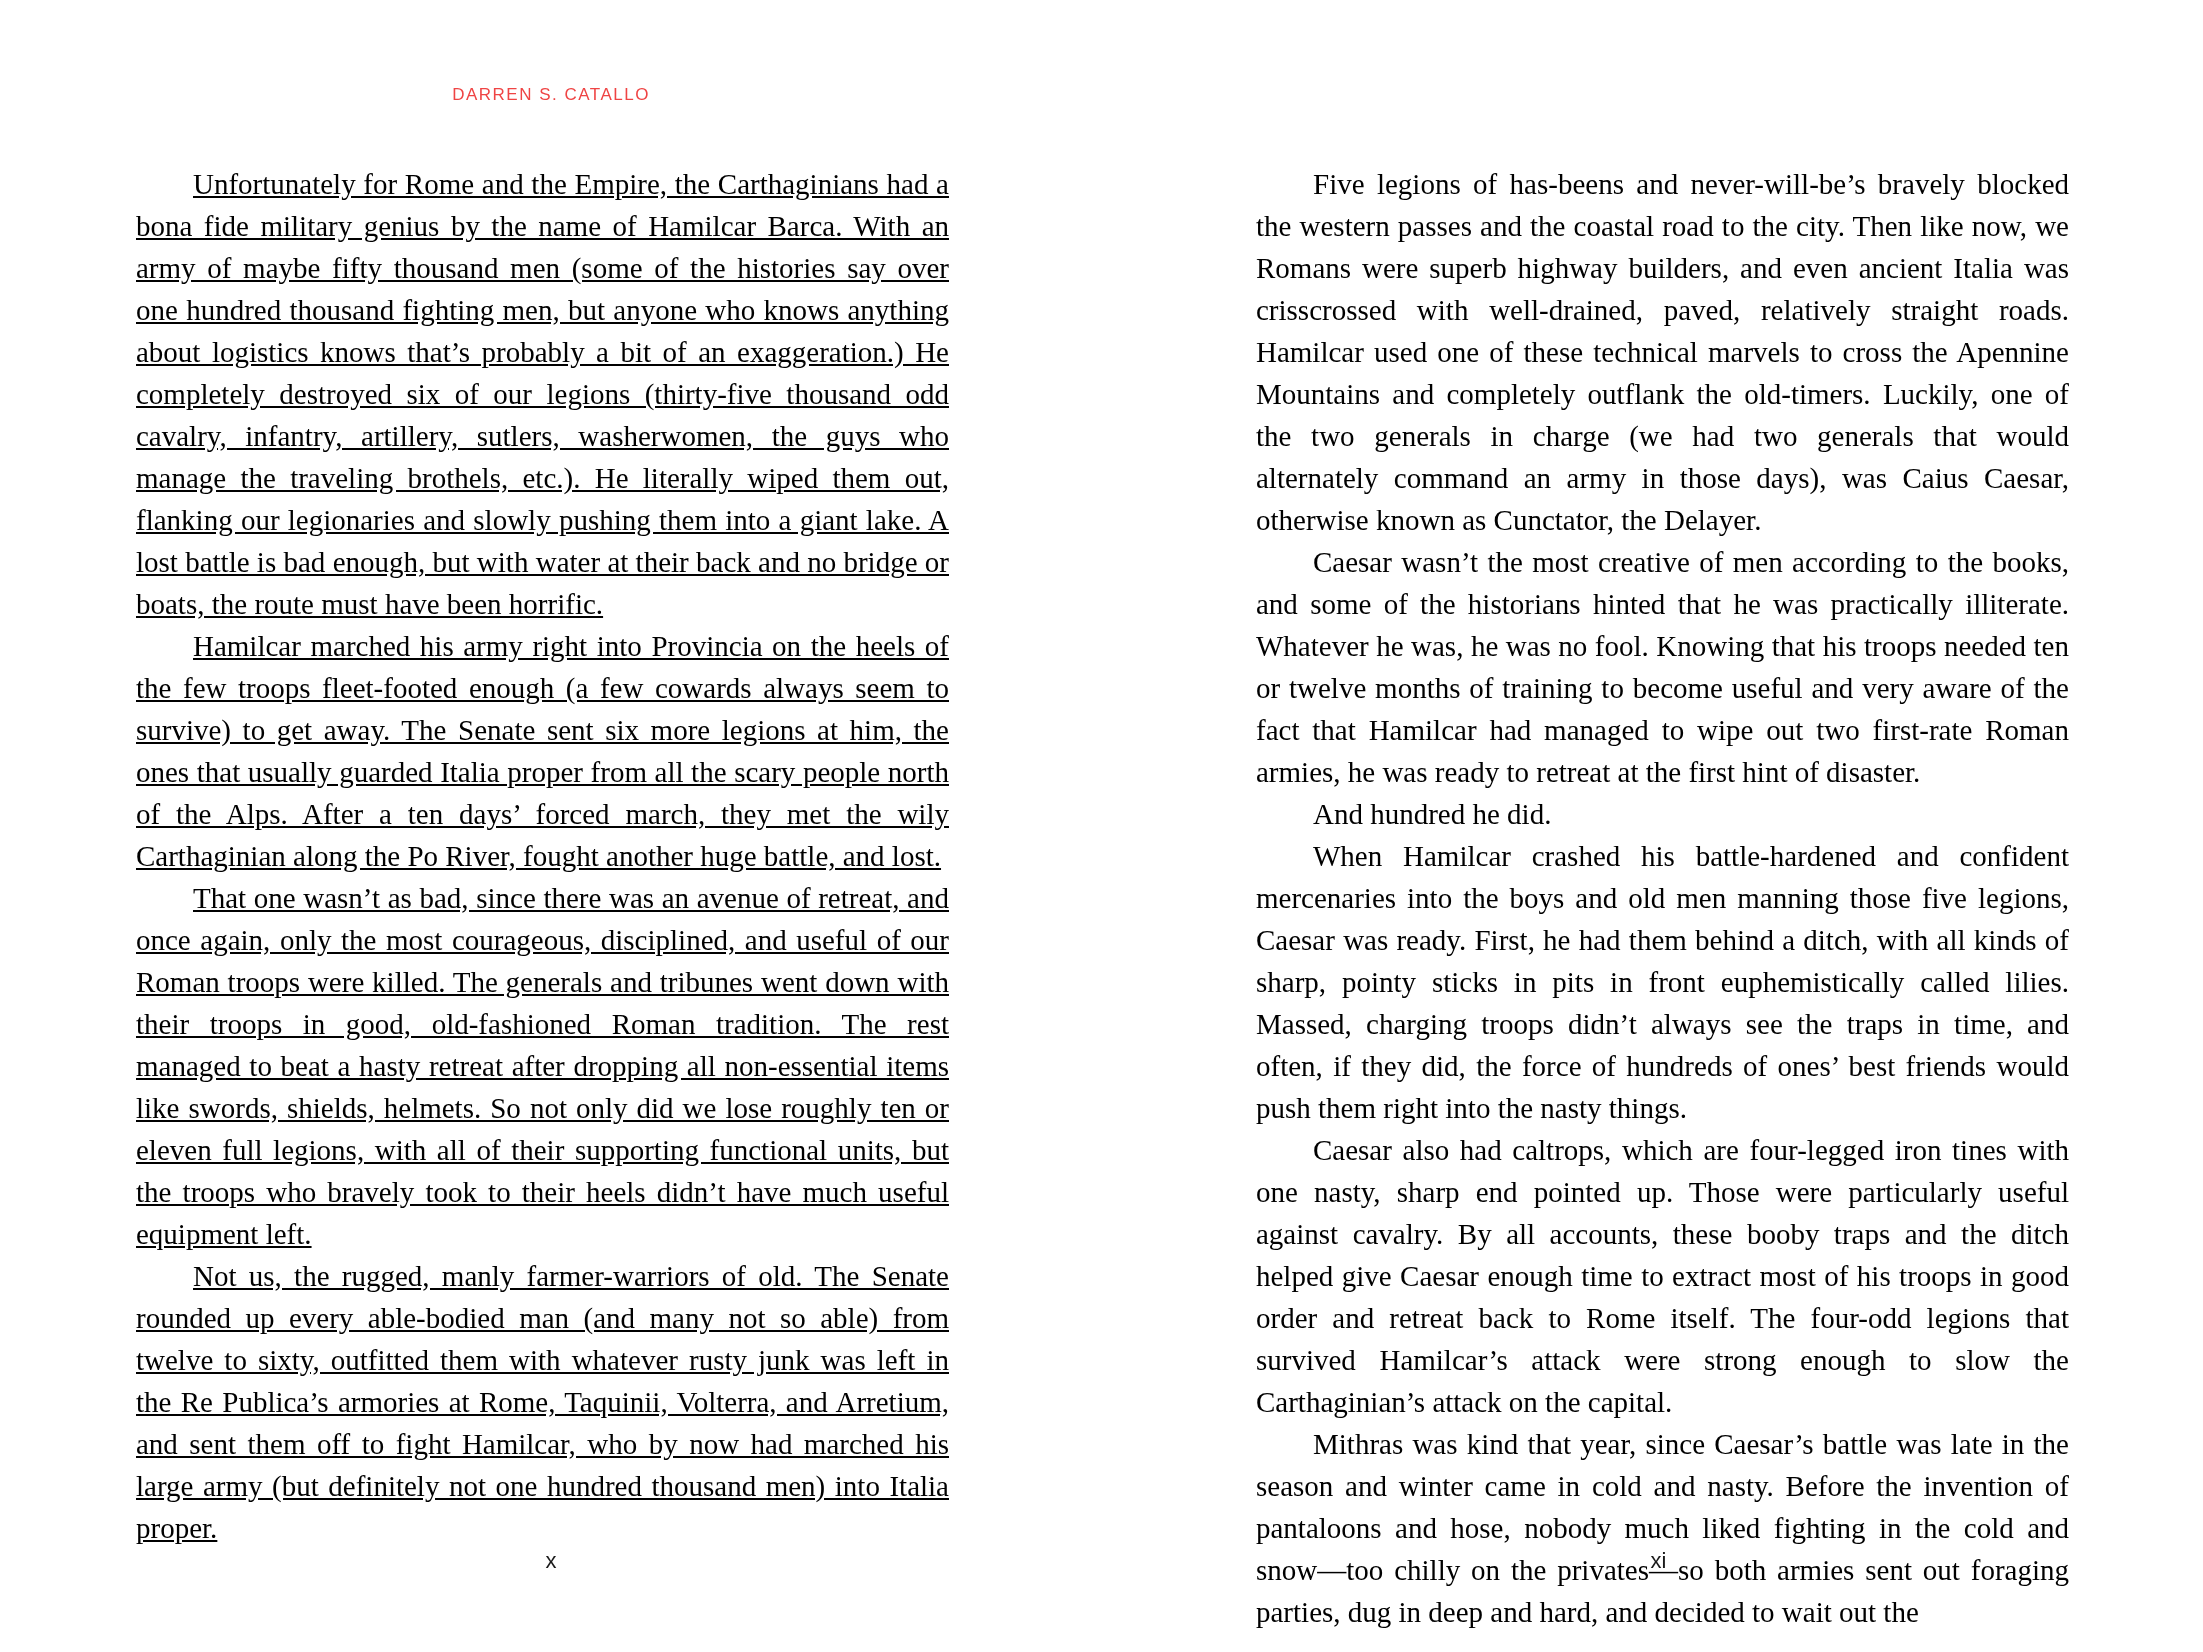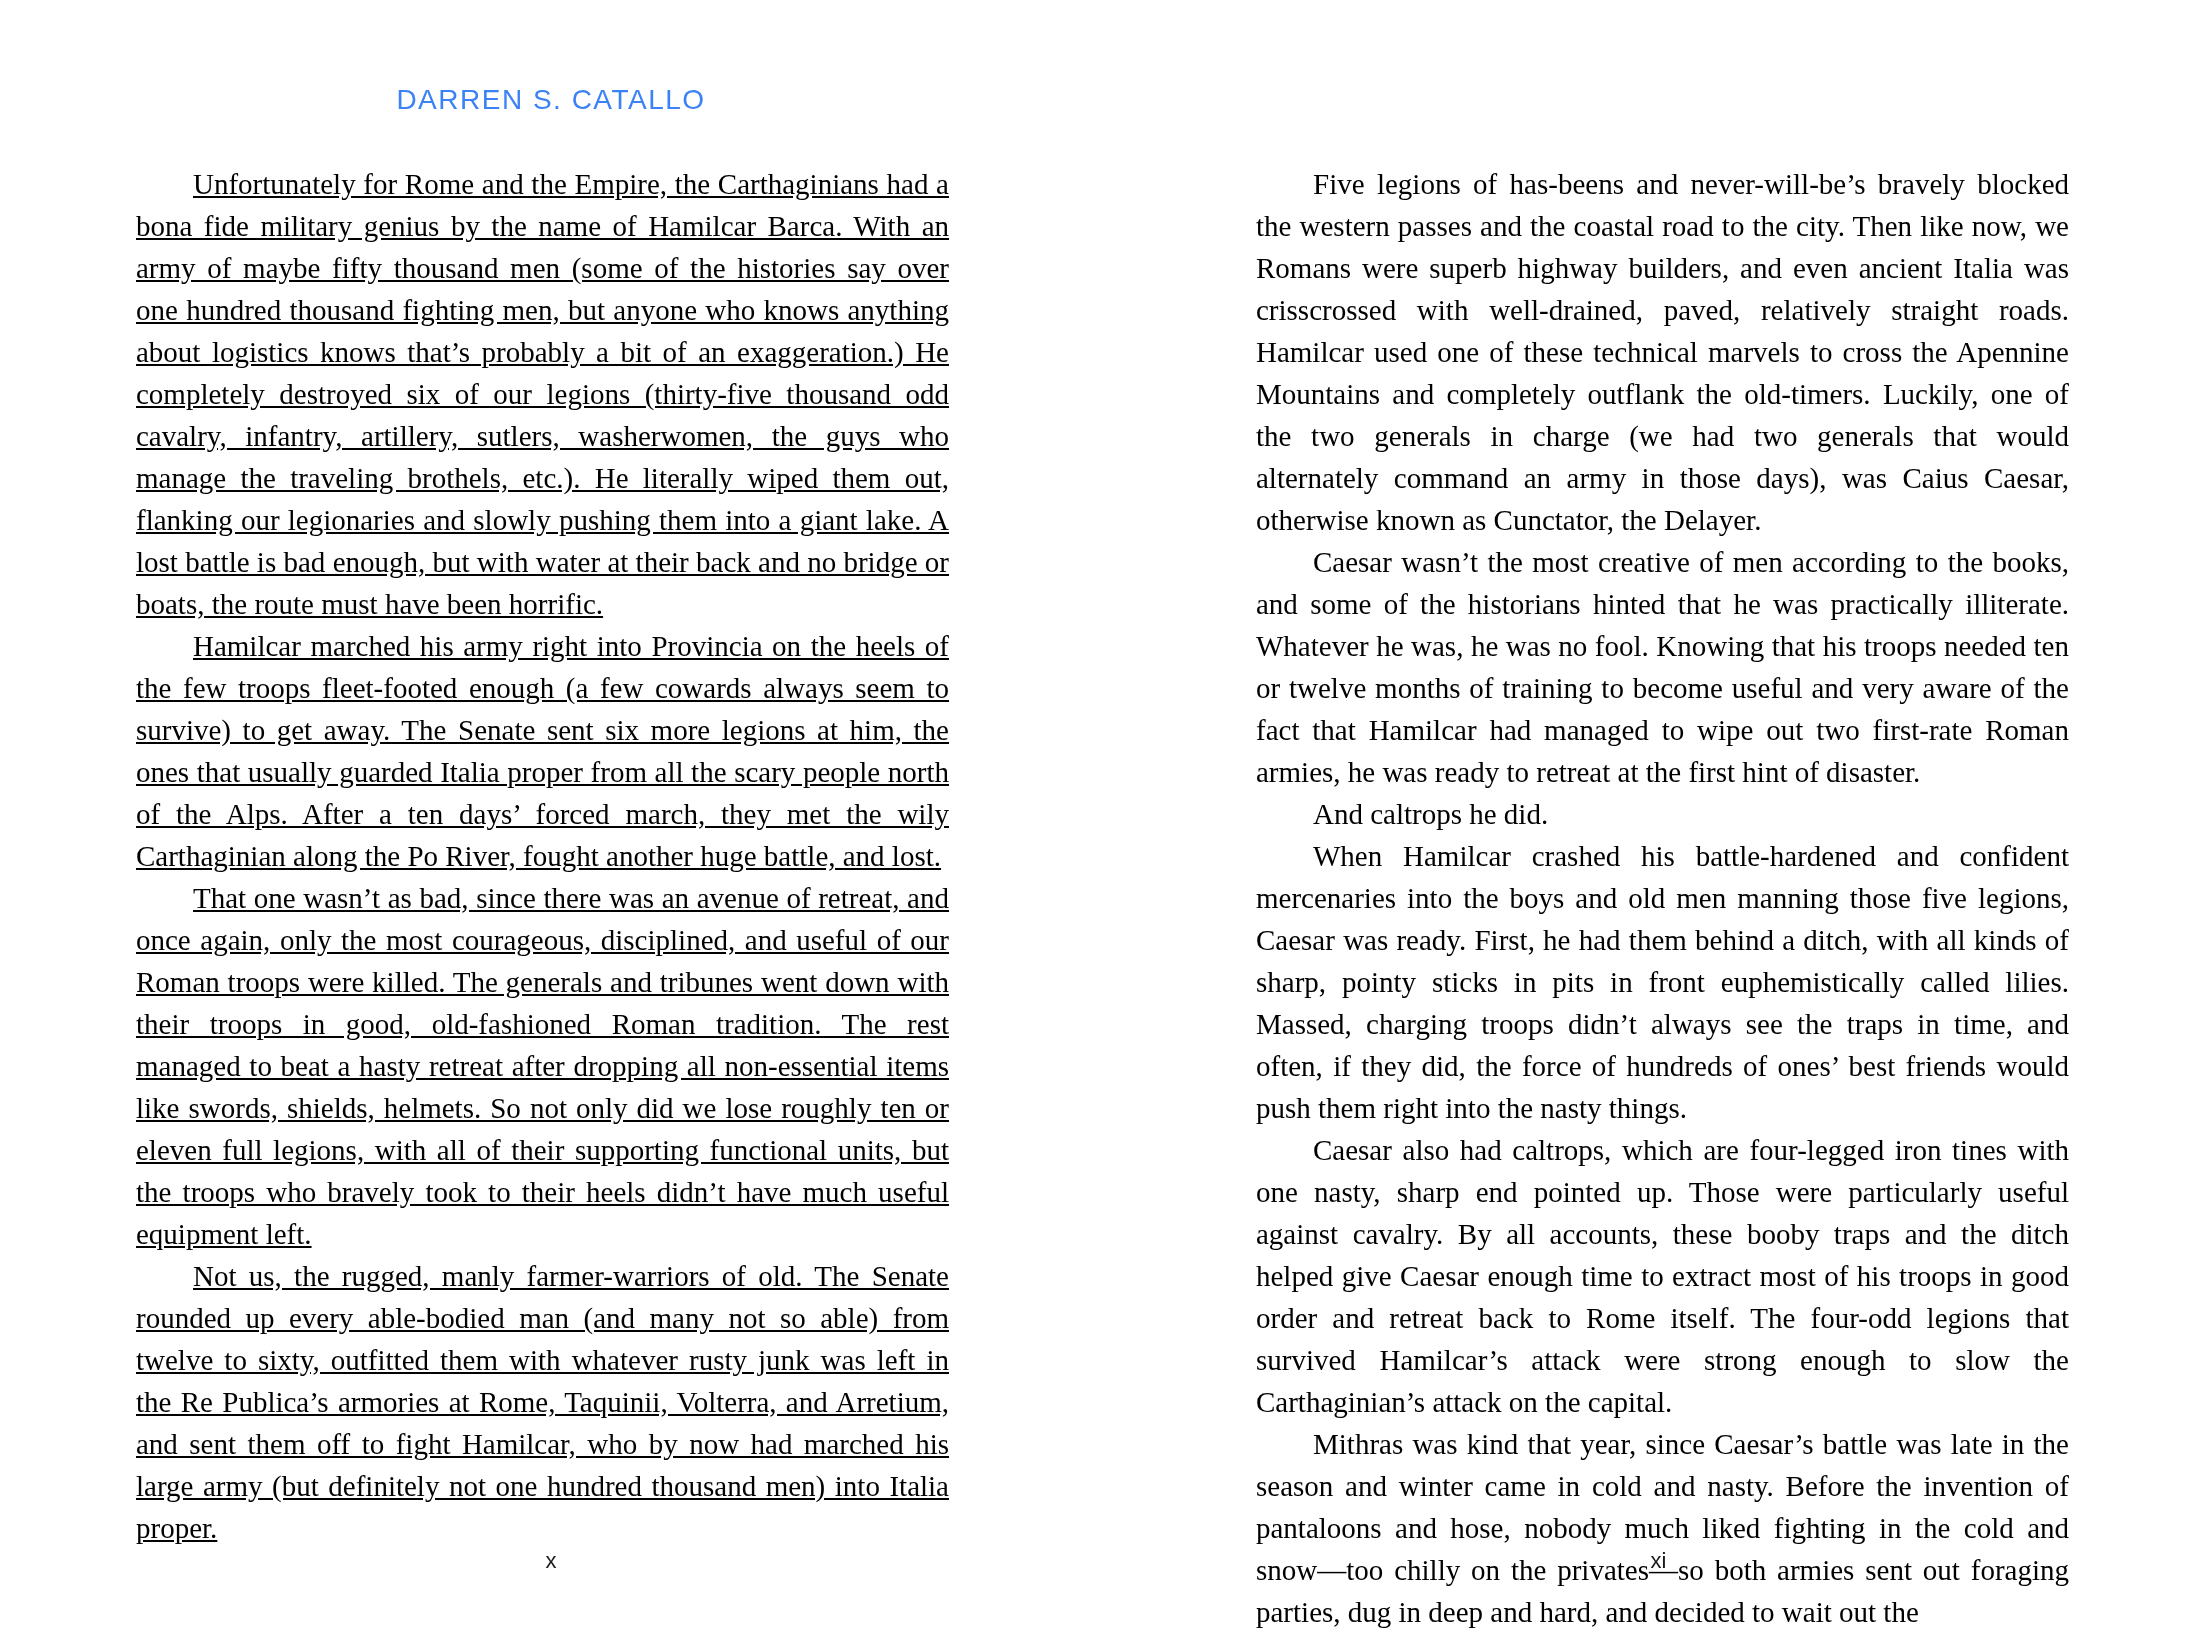--- a/index.html
+++ b/index.html
@@ -30,24 +30,24 @@
     box-sizing: border-box;
   }
 
   
   .running-head {
     position: absolute;
     top: 86px;
     width: 100%;
     text-align: center;
     font-family: "Liberation Sans", "DejaVu Sans", sans-serif;
-    font-size: 28px;
+    font-size: 17px;
     letter-spacing: 1.5px;
     font-weight: 400;
-    color: #3b82f6;
+    color: #ef4444;
     line-height: 1;
   }
   .page-left .running-head  { padding-right: 13px; }
   .page-right .running-head { padding-left: 0px; }
 
   
   .text-block {
     position: absolute;
     top: 163px;
     width: 813px;
@@ -97,21 +97,21 @@
     </div>
 
     <div class="folio">x</div>
   </div>
 
   <div class="page page-right">
 
     <div class="text-block">
       <p>Five legions of has-beens and never-will-be’s bravely blocked the western passes and the coastal road to the city. Then like now, we Romans were superb highway builders, and even ancient Italia was crisscrossed with well-drained, paved, relatively straight roads. Hamilcar used one of these technical marvels to cross the Apennine Mountains and completely outflank the old-timers. Luckily, one of the two generals in charge (we had two generals that would alternately command an army in those days), was Caius Caesar, otherwise known as Cunctator, the Delayer.</p>
       <p>Caesar wasn’t the most creative of men according to the books, and some of the historians hinted that he was practically illiterate. Whatever he was, he was no fool. Knowing that his troops needed ten or twelve months of training to become useful and very aware of the fact that Hamilcar had managed to wipe out two first-rate Roman armies, he was ready to retreat at the first hint of disaster.</p>
-      <p>And caltrops he did.</p>
+      <p>And hundred he did.</p>
       <p>When Hamilcar crashed his battle-hardened and confident mercenaries into the boys and old men manning those five legions, Caesar was ready. First, he had them behind a ditch, with all kinds of sharp, pointy sticks in pits in front euphemistically called lilies. Massed, charging troops didn’t always see the traps in time, and often, if they did, the force of hundreds of ones’ best friends would push them right into the nasty things.</p>
       <p>Caesar also had caltrops, which are four-legged iron tines with one nasty, sharp end pointed up. Those were particularly useful against cavalry. By all accounts, these booby traps and the ditch helped give Caesar enough time to extract most of his troops in good order and retreat back to Rome itself. The four-odd legions that survived Hamilcar’s attack were strong enough to slow the Carthaginian’s attack on the capital.</p>
       <p>Mithras was kind that year, since Caesar’s battle was late in the season and winter came in cold and nasty. Before the invention of pantaloons and hose, nobody much liked fighting in the cold and snow—too chilly on the privates—so both armies sent out foraging parties, dug in deep and hard, and decided to wait out the</p>
     </div>
 
     <div class="folio">xi</div>
   </div>
 
 </div>
 

